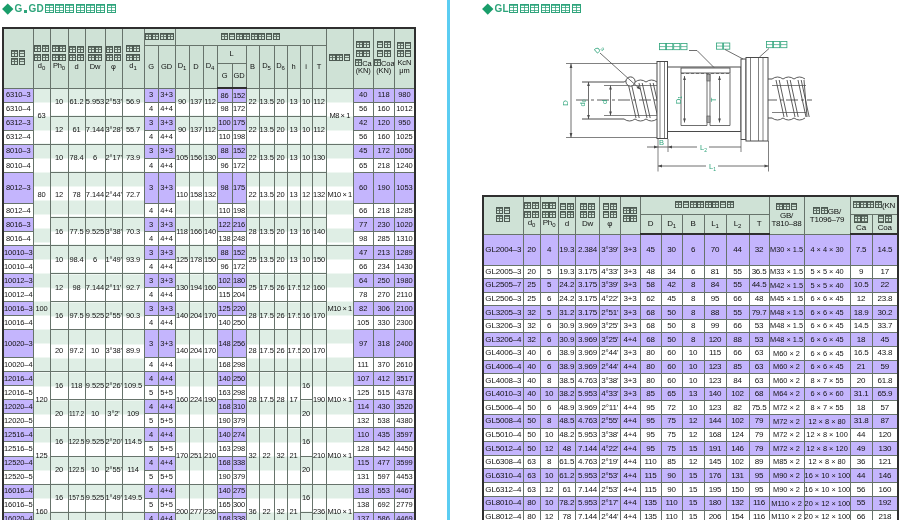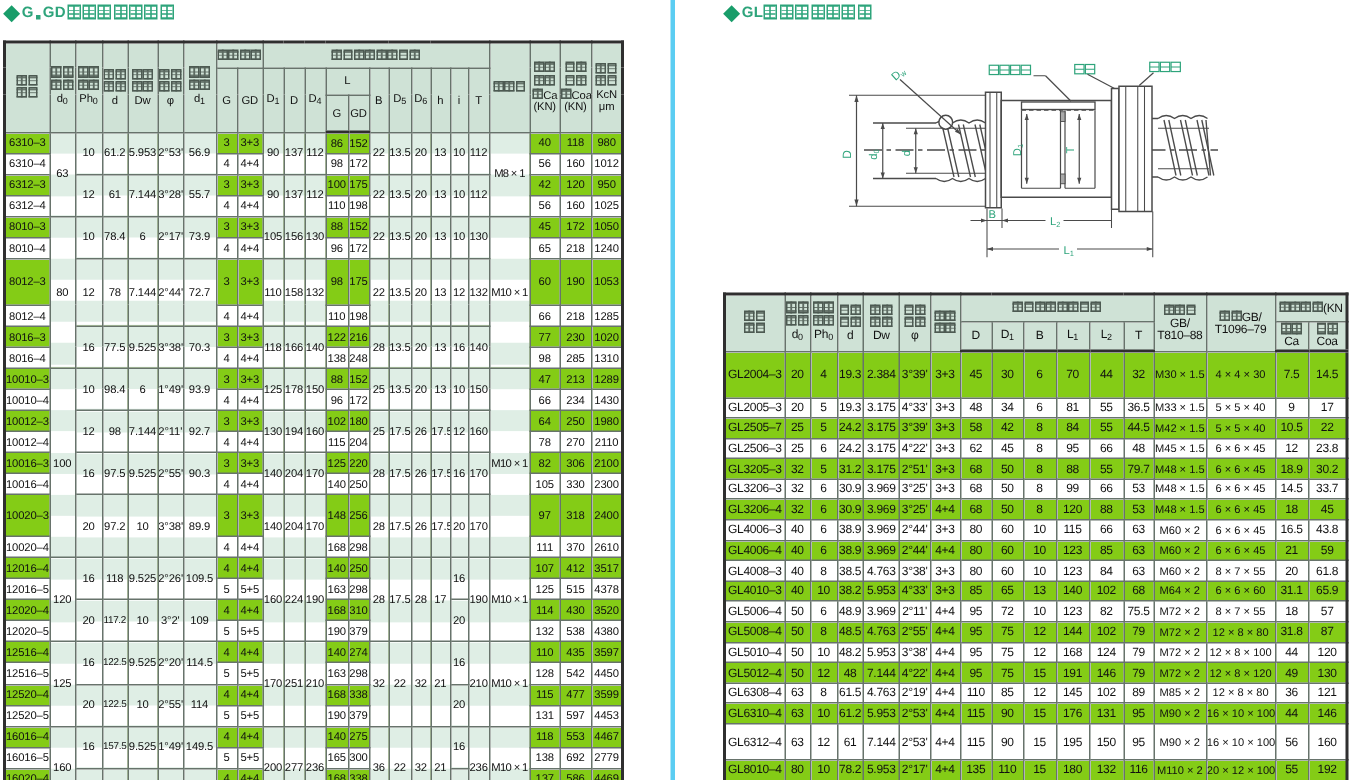--- a/index.html
+++ b/index.html
@@ -18,21 +18,21 @@
 table{border-collapse:collapse;table-layout:fixed;position:absolute;background:#fff}
 td{border:1px solid #67736b;text-align:center;vertical-align:middle;color:#111;
  padding:0;overflow:hidden;font-size:8px;line-height:1;white-space:nowrap;letter-spacing:-0.2px}
 table.tl tbody td{font-size:7.5px;letter-spacing:-0.1px}
 td.s7{font-size:6.6px !important;letter-spacing:-0.2px !important}
 td.inj{letter-spacing:-0.45px !important}
 td.kc{font-size:7.4px;letter-spacing:0}
 tr.ds td{border-top:1.8px solid #333}
 table.tl tr.odd td[rowspan],table.tl tr.even td[rowspan]{background:repeating-linear-gradient(180deg,#dfeee5 0 14.05px,#fff 14.05px 28.1px)}
 tr.hd td{background:#cfe2d6;font-size:8px}
-tr.odd{background:#84cc16}
+tr.odd{background:#c4b5fd}
 tr.even{background:#fff}
 tbody tr td{background:transparent}
 .lt{border:2px solid #2f2f2f}
 td.bb{border-bottom:2px solid #2f2f2f}
 tr.grp td{border-top:1.6px solid #3a3a3a}
 sub{font-size:6px;vertical-align:-1.5px}
 .hl{display:block;line-height:8px}
 </style></head>
 <body>
 
@@ -1103,21 +1103,21 @@
 <td>90</td>
 <td>15</td>
 <td>176</td>
 <td>131</td>
 <td>95</td>
 <td class="kc">M90 × 2</td>
 <td class="kc">16 × 10 × 100</td>
 <td>44</td>
 <td>146</td>
 </tr>
-<tr class="even" style="height:24px">
+<tr class="even" style="height:14px">
 <td>GL6312–4</td>
 <td>63</td>
 <td>12</td>
 <td>61</td>
 <td>7.144</td>
 <td>2°53'</td>
 <td>4+4</td>
 <td>115</td>
 <td>90</td>
 <td>15</td>

